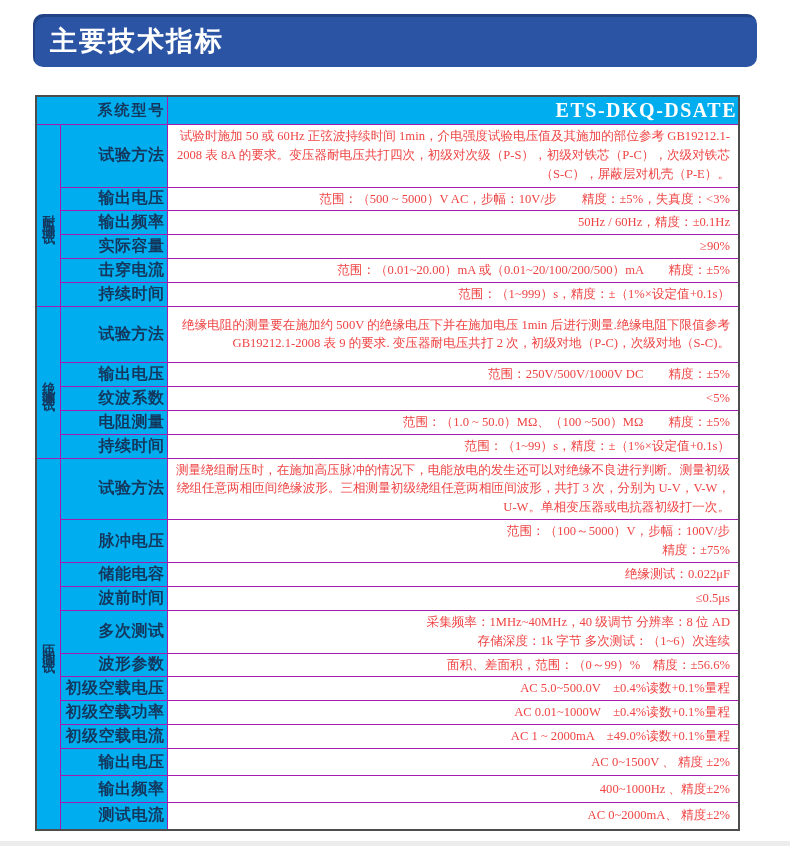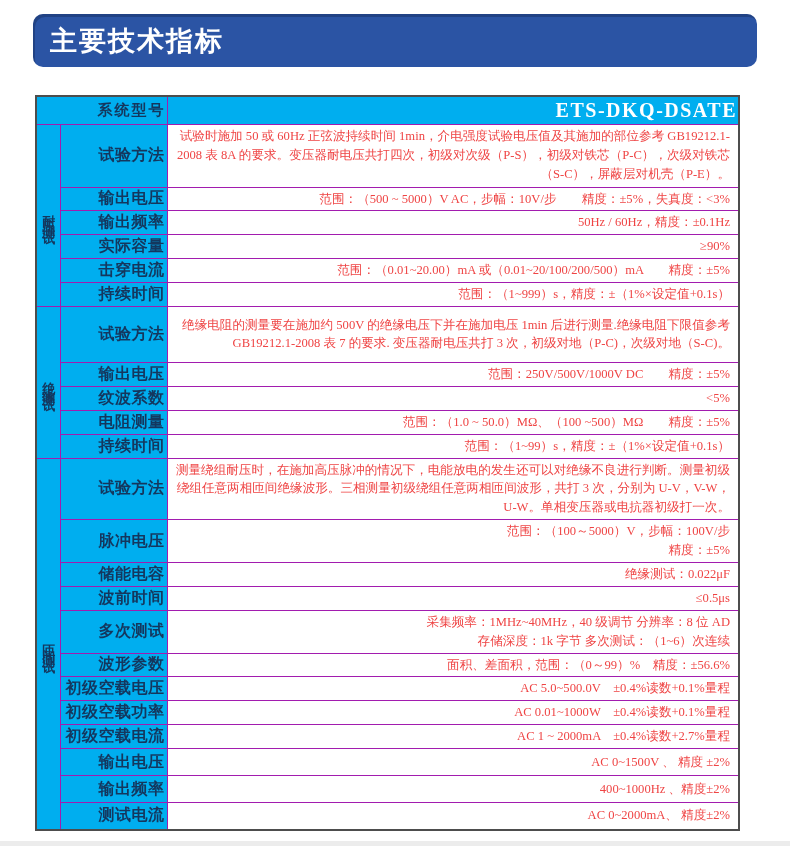--- a/index.html
+++ b/index.html
@@ -107,21 +107,21 @@
     <td class="val">范围：（1~999）s，精度：±（1%×设定值+0.1s）</td>
   </tr>
 
   <tr class="h56 sec-top">
     <td rowspan="5" class="cyan">
       <div class="vwrap">
             <div class="vtext">绝缘测试</div>
           </div>
     </td>
     <td class="cyan rlabel">试验方法</td>
-    <td class="val">绝缘电阻的测量要在施加约 500V 的绝缘电压下并在施加电压 1min 后进行测量.绝缘电阻下限值参考 GB19212.1-2008 表 7 的要求. 变压器耐电压共打 3 次，初级对地（P-C)，次级对地（S-C)。</td>
+    <td class="val">绝缘电阻的测量要在施加约 500V 的绝缘电压下并在施加电压 1min 后进行测量.绝缘电阻下限值参考 GB19212.1-2008 表 9 的要求. 变压器耐电压共打 2 次，初级对地（P-C)，次级对地（S-C)。</td>
   </tr>
   <tr class="h19">
     <td class="cyan rlabel">输出电压</td>
     <td class="val">范围：250V/500V/1000V DC　　精度：±5%</td>
   </tr>
   <tr class="h19">
     <td class="cyan rlabel">纹波系数</td>
     <td class="val">&lt;5%</td>
   </tr>
   <tr class="h19">
@@ -138,21 +138,21 @@
       <div class="vwrap">
             <div class="vtext">匝间测试</div>
           </div>
     </td>
     <td class="cyan rlabel">试验方法</td>
     <td class="val">测量绕组耐压时，在施加高压脉冲的情况下，电能放电的发生还可以对绝缘不良进行判断。测量初级绕组任意两相匝间绝缘波形。三相测量初级绕组任意两相匝间波形，共打 3 次，分别为 U-V，V-W，U-W。单相变压器或电抗器初级打一次。</td>
   </tr>
   <tr class="h40">
     <td class="cyan rlabel">脉冲电压</td>
     <td class="val">范围：（100～5000）V，步幅：100V/步
-精度：±5%</td>
+精度：±75%</td>
   </tr>
   <tr class="h20">
     <td class="cyan rlabel">储能电容</td>
     <td class="val">绝缘测试：0.022μF</td>
   </tr>
   <tr class="h20">
     <td class="cyan rlabel">波前时间</td>
     <td class="val">≤0.5μs</td>
   </tr>
   <tr class="h40">
@@ -167,21 +167,21 @@
   <tr class="h20">
     <td class="cyan rlabel">初级空载电压</td>
     <td class="val">AC 5.0~500.0V　±0.4%读数+0.1%量程</td>
   </tr>
   <tr class="h20">
     <td class="cyan rlabel">初级空载功率</td>
     <td class="val">AC 0.01~1000W　±0.4%读数+0.1%量程</td>
   </tr>
   <tr class="h20">
     <td class="cyan rlabel">初级空载电流</td>
-    <td class="val">AC 1 ~ 2000mA　±0.4%读数+2.7%量程</td>
+    <td class="val">AC 1 ~ 2000mA　±49.0%读数+0.1%量程</td>
   </tr>
   <tr class="h27">
     <td class="cyan rlabel">输出电压</td>
     <td class="val">AC 0~1500V 、 精度 ±2%</td>
   </tr>
   <tr class="h27">
     <td class="cyan rlabel">输出频率</td>
     <td class="val">400~1000Hz 、精度±2%</td>
   </tr>
   <tr class="h27">

